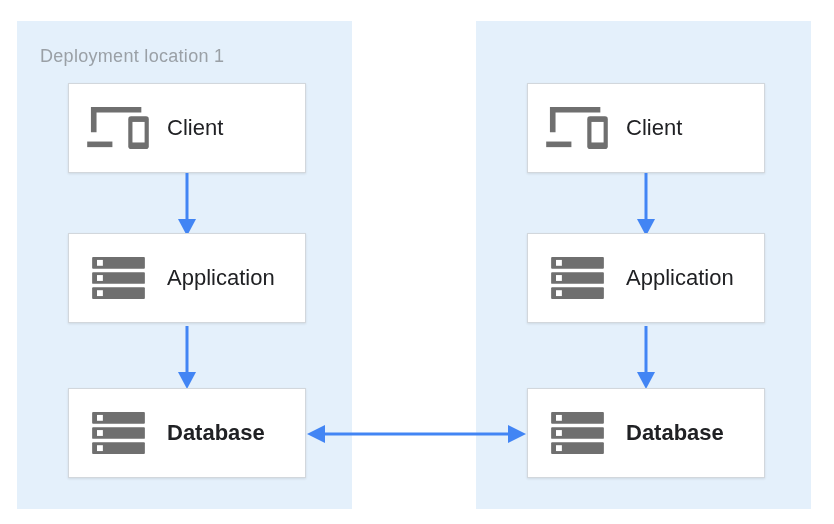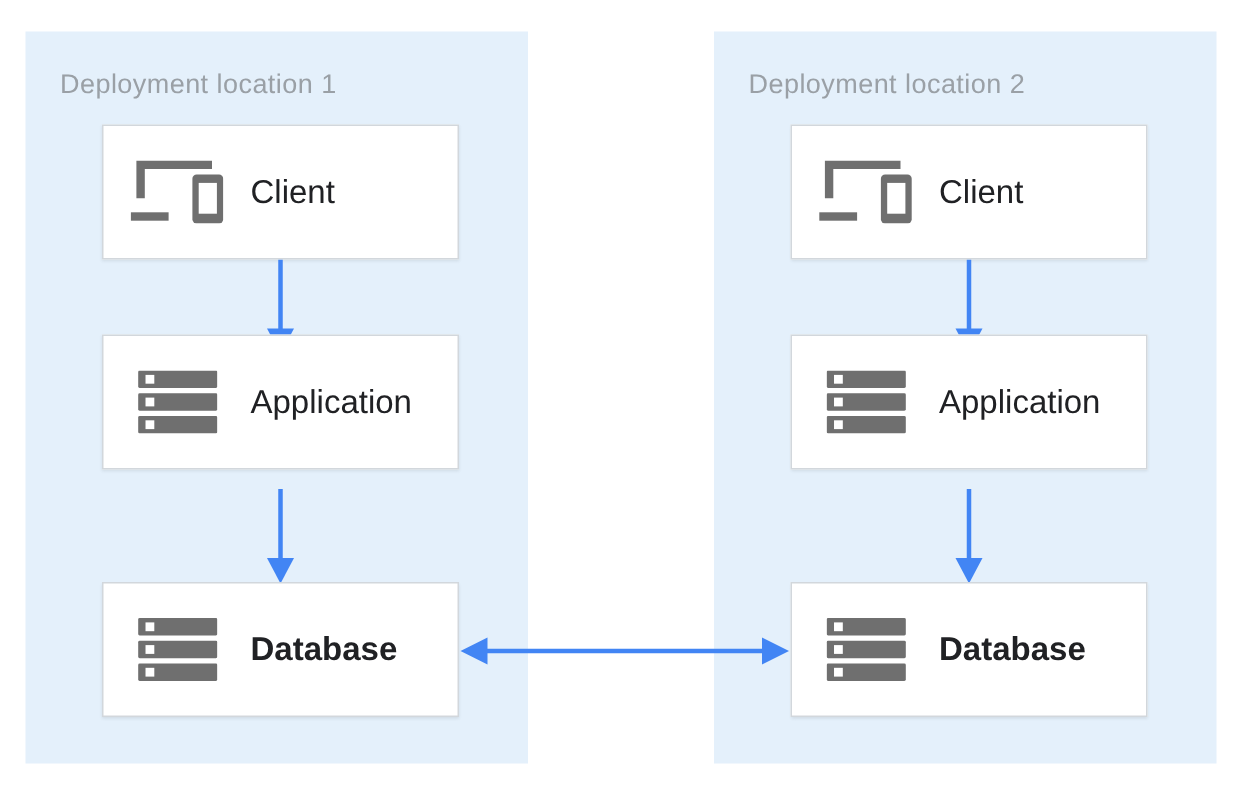--- a/index.html
+++ b/index.html
@@ -23,21 +23,21 @@
   }
 
   .node {
     position: absolute; left: 51px; width: 238px; height: 90px;
     background: #ffffff;
     border: 1px solid var(--box-border, #d2d7dc);
     box-shadow: 0 1px 2px rgba(60,64,67,0.12);
     display: flex; align-items: center; padding-left: 16px;
   }
   .node.n1 { top: 62px; }
-  .node.n2 { top: 202px; }
+  .node.n2 { top: 212px; }
   .node.n3 { top: 367px; font-weight: bold; }
 
   .node-icon {
     width: 66px; display: flex; justify-content: center; align-items: center;
     color: var(--icon-gray, #6f6f6f); flex: 0 0 66px;
   }
   .node-icon svg { display: block; }
   .node-label {
     margin-left: 16px; font-size: 22px;
     color: var(--label-dark, #202124); white-space: nowrap;
@@ -104,21 +104,20 @@
             <rect x="5" y="18.5" width="6" height="6" fill="#ffffff"></rect>
           <rect x="0" y="31" width="54" height="12" rx="1"></rect>
             <rect x="5" y="34" width="6" height="6" fill="#ffffff"></rect>
         </svg>
       </span>
       <span class="node-label">Database</span>
     </div>
   </section>
 
   <section class="panel loc2">
-    <div class="panel-title">Deployment location 2</div>
 
     <div class="node n1">
       <span class="node-icon">
         <svg width="62" height="42" viewBox="0 0 66 45" fill="currentColor" xmlns="http://www.w3.org/2000/svg">
           <path d="M4 0 H58 V6 H10 V27 H4 Z"></path>
           <rect x="0" y="37" width="27" height="6"></rect>
           <rect x="44" y="10" width="22" height="35" rx="3"></rect>
           <rect x="48.5" y="16" width="13" height="22" fill="#ffffff"></rect>
         </svg>
       </span>

